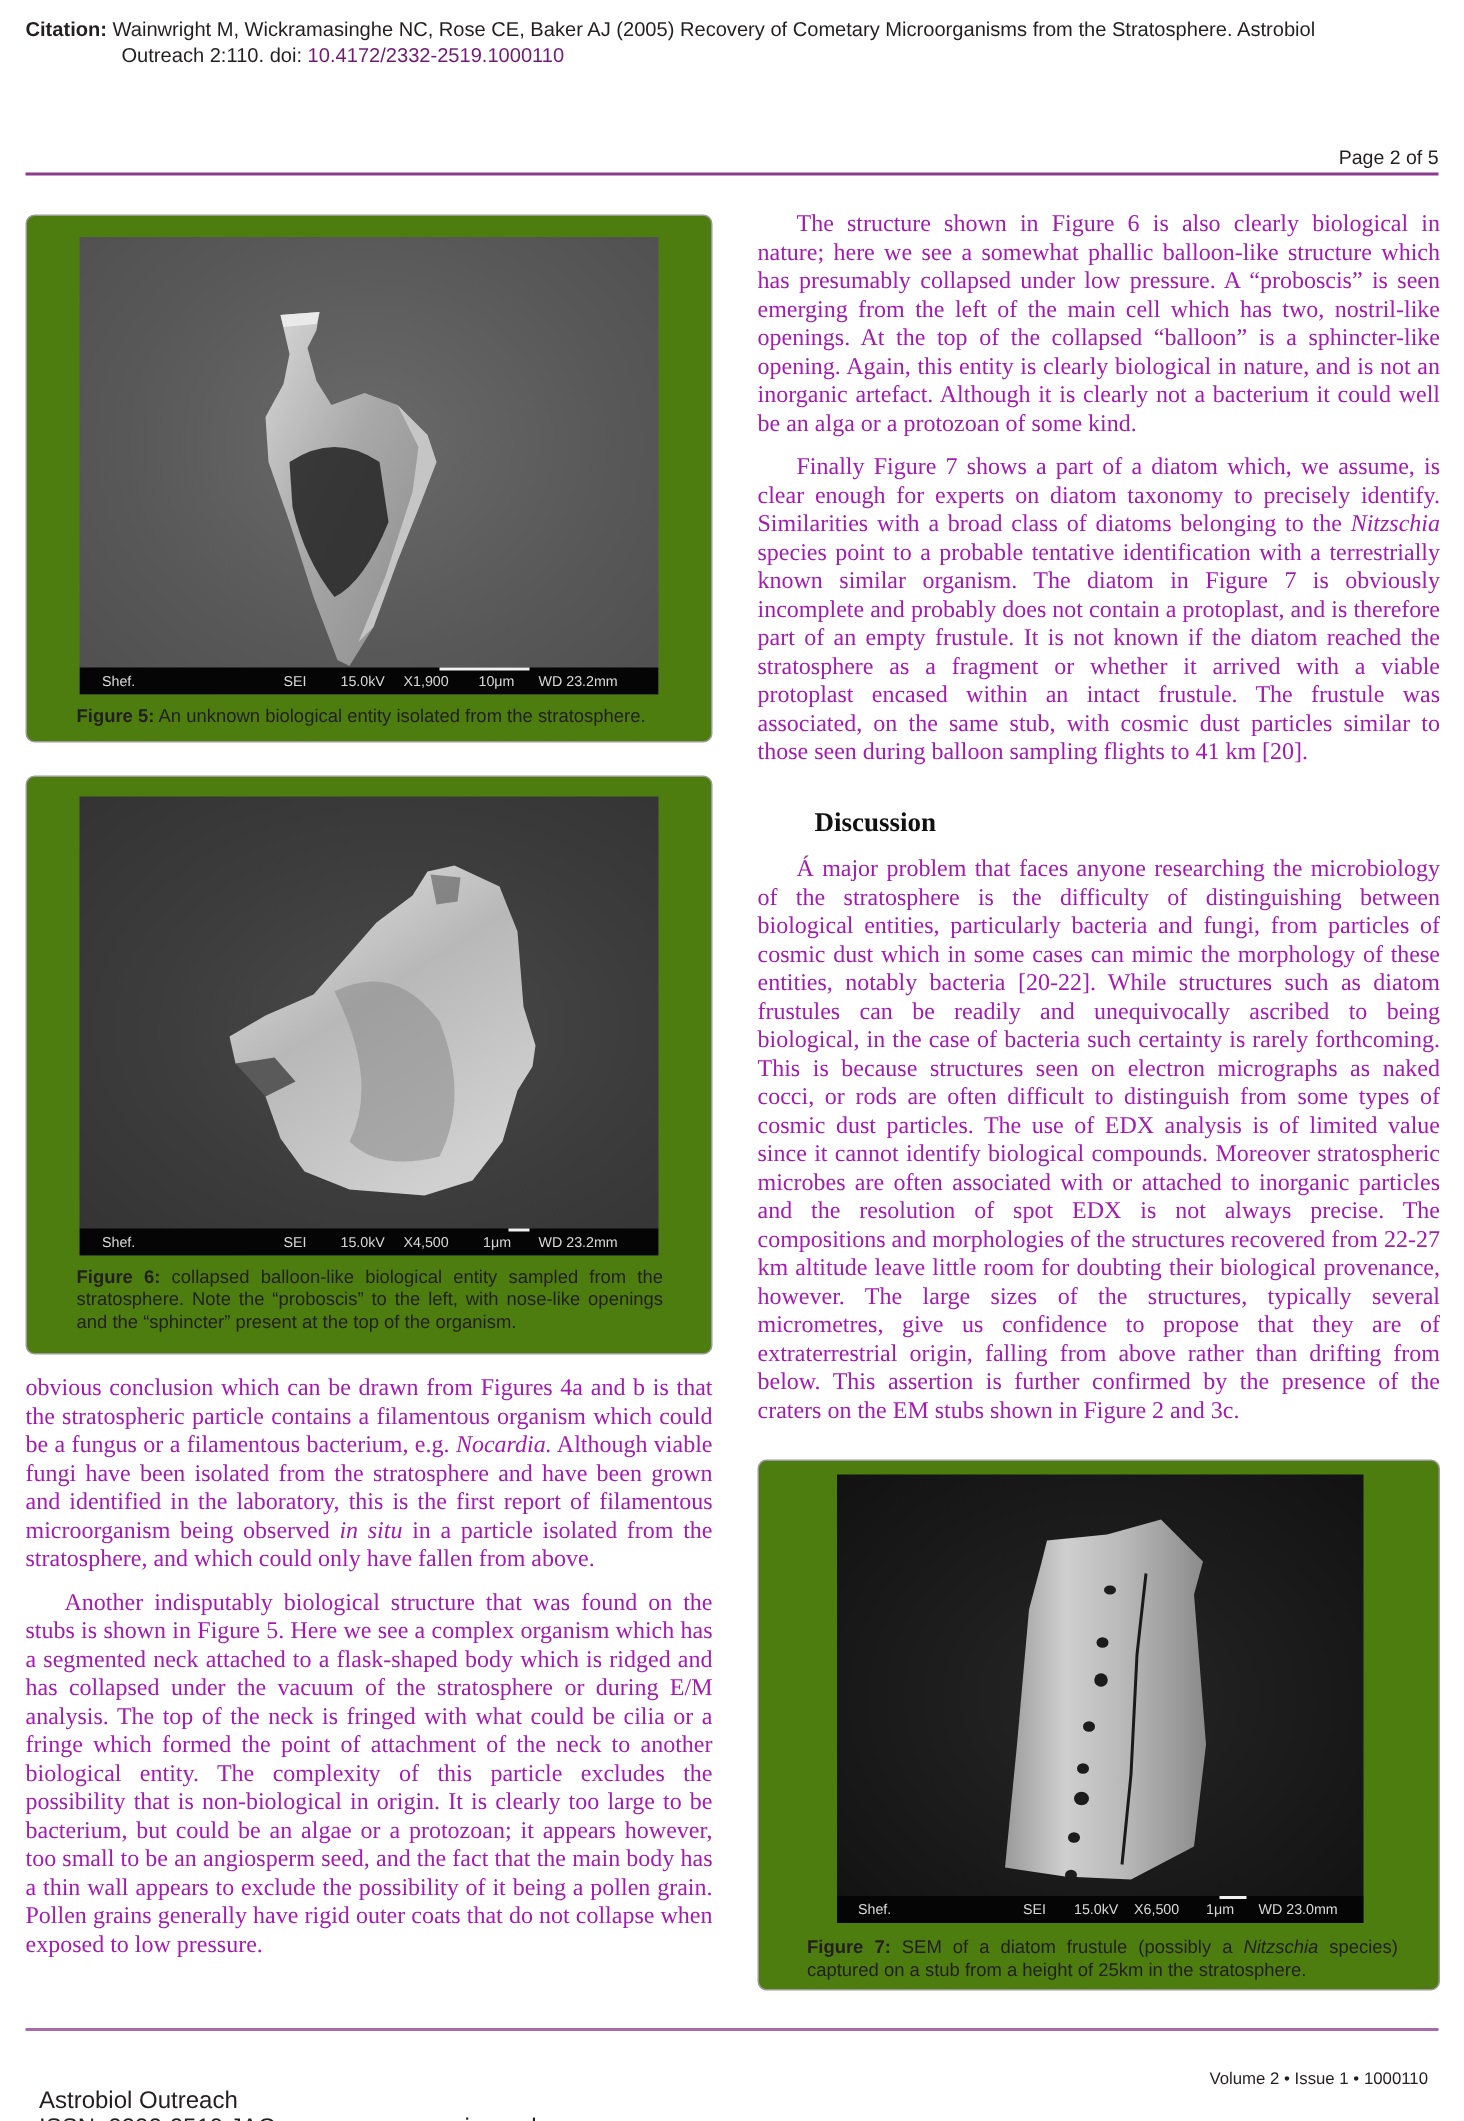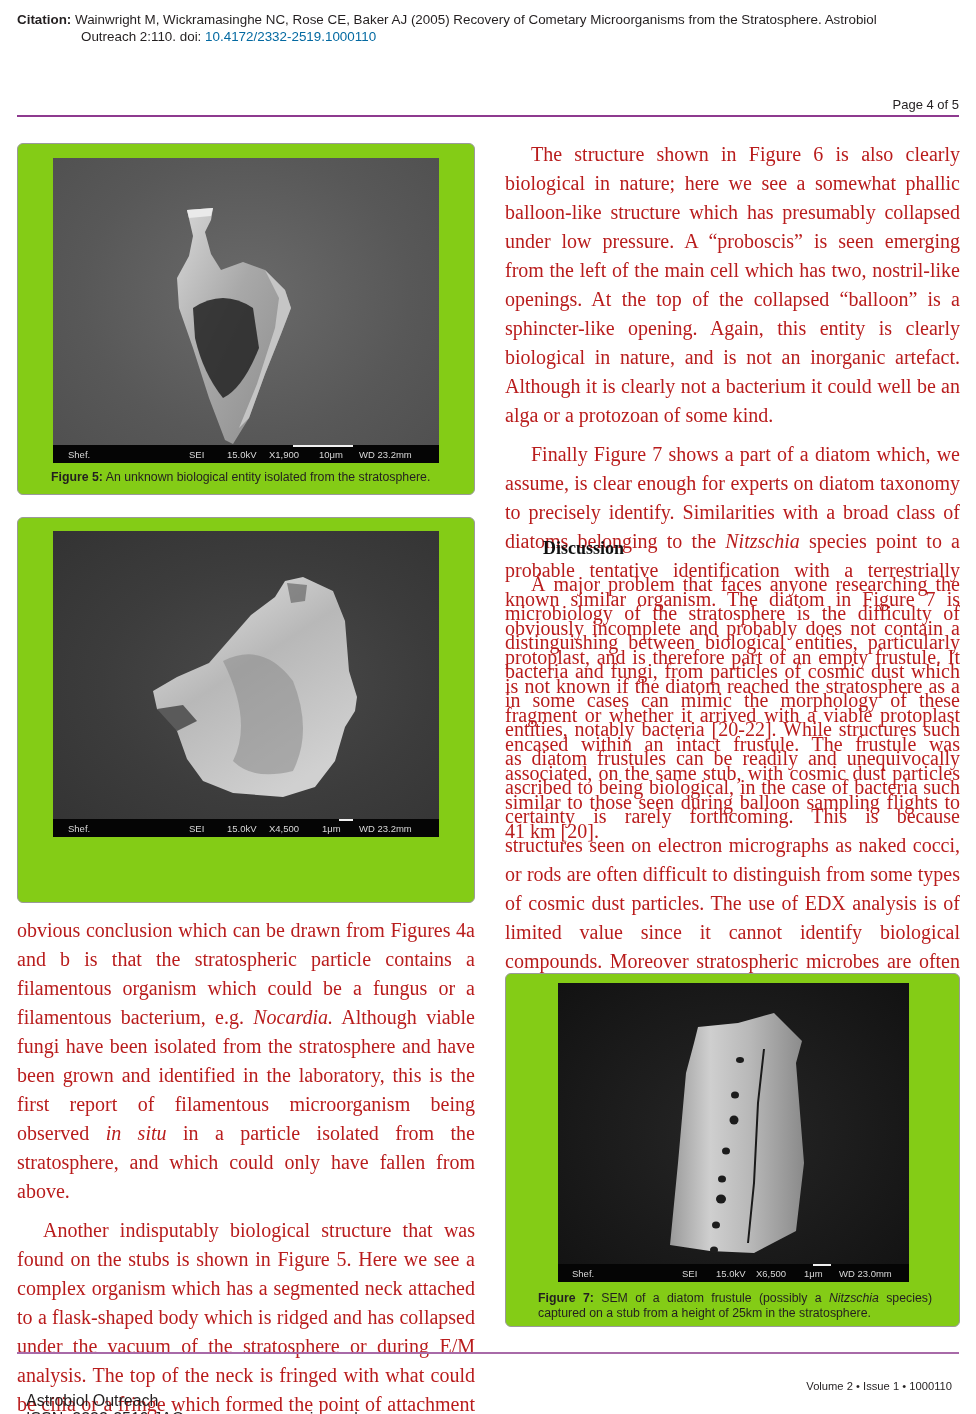--- a/index.html
+++ b/index.html
@@ -5,50 +5,50 @@
   * { box-sizing: border-box; margin: 0; padding: 0; }
   html, body { width: 976px; height: 1414px; background: #ffffff; overflow: hidden; }
   body { position: relative; font-family: "Liberation Serif", serif; color: #231f20; }
 
   .citation {
     position: absolute; left: 17px; top: 11px; width: 950px;
     font-family: "Liberation Sans", sans-serif; font-size: 13.4px; line-height: 17px; color: #231f20;
   }
   .citation .lbl { font-weight: bold; }
   .citation .line2 { padding-left: 64px; }
-  .citation .doi { color: #0369a1; margin-top: 28px; }
+  .citation .doi { color: #701a75; margin-top: 28px; }
 
   .page-num {
     position: absolute; right: 17px; top: 97px;
     font-family: "Liberation Sans", sans-serif; font-size: 13px; color: #231f20;
   }
   .rule-top { position: absolute; left: 17px; right: 17px; top: 115px; height: 2px; background: #8e3a8f; }
   .rule-bottom { position: absolute; left: 17px; right: 17px; top: 1352px; height: 2px; background: #a86aa8; }
 
   .fig-box {
-    position: absolute; border: 1px solid #9a9a9a; border-radius: 6px; background: #84cc16;
+    position: absolute; border: 1px solid #9a9a9a; border-radius: 6px; background: #4d7c0f;
   }
   .sem {
     position: absolute; overflow: hidden; background: #5a5a5a;
   }
   .sem-bar {
     position: absolute; left: 0; right: 0; bottom: 0; height: 18px; background: #050505;
     font-family: "Liberation Sans", sans-serif; font-size: 9.5px; color: #d8d8d8;
   }
   .sem-bar span { position: absolute; top: 4px; white-space: nowrap; }
   .scale-line { position: absolute; top: 0; height: 2px; background: #f0f0f0; }
 
   .caption {
     position: absolute; font-family: "Liberation Sans", sans-serif; font-size: 12.3px; line-height: 15px; color: #231f20;
     text-align: justify;
   }
   .caption b { font-weight: bold; }
 
   .col-text {
-    position: absolute; font-size: 20px; line-height: 29px; text-align: justify; color: #b91c1c;
+    position: absolute; font-size: 16px; line-height: 19px; text-align: justify; color: #a21caf;
   }
   .col-text p { text-indent: 26px; }
   .col-text p.noindent { text-indent: 0; }
   .col-text p + p { margin-top: 10px; }
   .col-text i { font-style: italic; }
 
   .heading {
     position: absolute; font-family: "Liberation Serif", serif; font-weight: bold; font-size: 18px; color: #111;
   }
 
@@ -59,21 +59,21 @@
     position: absolute; right: 24px; top: 1380px; font-family: "Liberation Sans", sans-serif; font-size: 11.2px; color: #231f20;
   }
 </style>
 </head>
 <body>
 
 <div class="citation">
   <div><span class="lbl">Citation:</span> <span>Wainwright M, Wickramasinghe NC, Rose CE, Baker AJ  (2005) Recovery of Cometary Microorganisms from the Stratosphere. Astrobiol</span></div>
   <div class="line2"><span>Outreach 2:110. doi: </span><span class="doi">10.4172/2332-2519.1000110</span></div>
 </div>
-<div class="page-num">Page 4 of 5</div>
+<div class="page-num">Page 2 of 5</div>
 <div class="rule-top"></div>
 
 <div class="fig-box" style="left:17px; top:143px; width:458px; height:352px;">
   <div class="sem" style="left:35px; top:14px; width:386px; height:305px; background: radial-gradient(ellipse at 50% 45%, #6a6a6a 0%, #585858 60%, #4f4f4f 100%);">
     <svg width="386" height="287" viewBox="0 0 386 287" style="position:absolute;left:0;top:0;">
       <defs>
         <linearGradient id="g5" x1="0" y1="0" x2="1" y2="1">
           <stop offset="0" stop-color="#d8d8d8"></stop>
           <stop offset="0.45" stop-color="#a8a8a8"></stop>
           <stop offset="1" stop-color="#8a8a8a"></stop>
@@ -120,20 +120,23 @@
     </svg>
     <div class="sem-bar">
       <span style="left:15px">Shef.</span>
       <span style="left:136px">SEI</span>
       <span style="left:174px">15.0kV</span>
       <span style="left:216px">X4,500</span>
       <div class="scale-line" style="left:286px; width:14px;"></div>
       <span style="left:269px">1μm</span>
       <span style="left:306px">WD 23.2mm</span>
     </div>
+  </div>
+  <div class="caption" style="left:33px; top:326px; width:391px;">
+    <b>Figure 6:</b><span> collapsed balloon-like biological entity sampled from the stratosphere. Note the “proboscis” to the left, with nose-like openings and the “sphincter” present at the top of the organism.</span>
   </div>
 </div>
 
 <div class="col-text" style="left:17px; top:916px; width:458px;">
   <p class="noindent"><span>obvious conclusion which can be drawn from Figures 4a and b is that the stratospheric particle contains a filamentous organism which could be a fungus or a filamentous bacterium, e.g. </span><i>Nocardia.</i><span> Although viable fungi have been isolated from the stratosphere and have been grown and identified in the laboratory, this is the first report of filamentous microorganism being observed </span><i>in situ</i><span> in a particle isolated from the stratosphere, and which could only have fallen from above.</span></p>
   <p>Another indisputably biological structure that was found on the stubs is shown in Figure 5. Here we see a complex organism which has a segmented neck attached to a flask-shaped body which is ridged and has collapsed under the vacuum of the stratosphere or during E/M analysis. The top of the neck is fringed with what could be cilia or a fringe which formed the point of attachment of the neck to another biological entity. The complexity of this particle excludes the possibility that is non-biological in origin. It is clearly too large to be bacterium, but could be an algae or a protozoan; it appears however, too small to be an angiosperm seed, and the fact that the main body has a thin wall appears to exclude the possibility of it being a pollen grain. Pollen grains generally have rigid outer coats that do not collapse when exposed to low pressure.</p>
 </div>
 
 <div class="col-text" style="left:505px; top:140px; width:455px;">
   <p>The structure shown in Figure 6 is also clearly biological in nature; here we see a somewhat phallic balloon-like structure which has presumably collapsed under low pressure. A “proboscis” is seen emerging from the left of the main cell which has two, nostril-like openings. At the top of the collapsed “balloon” is a sphincter-like opening. Again, this entity is clearly biological in nature, and is not an inorganic artefact. Although it is clearly not a bacterium it could well be an alga or a protozoan of some kind.</p>

